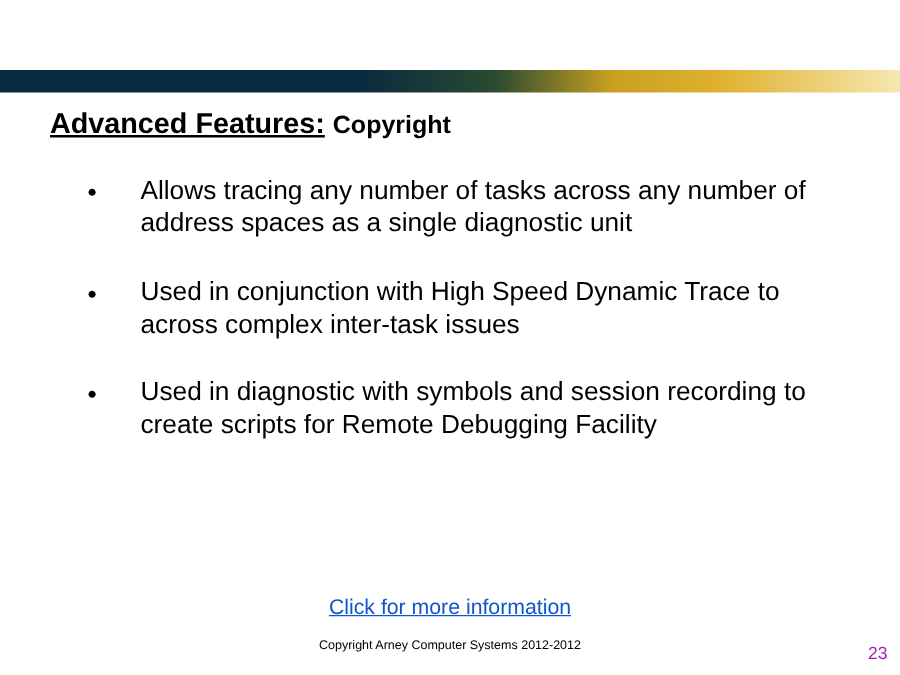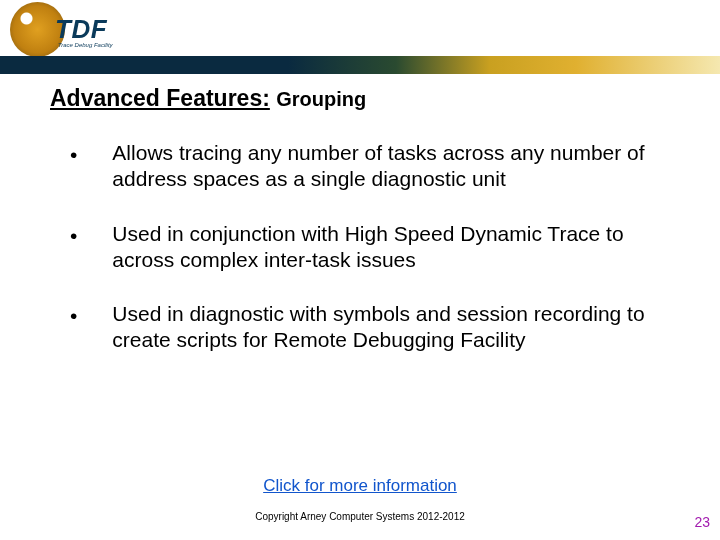--- a/index.html
+++ b/index.html
@@ -66,21 +66,21 @@
         #f5e8b0 100%);
     }
     .title {
       position: absolute;
       left: 40px;
       top: 85px;
       font-size: 23px;
       font-weight: bold;
       color: #000;
     }
-    .title-main { text-decoration: underline; margin-left: 10px; }
+    .title-main { text-decoration: underline; }
     .title-sub  { font-size: 20px; font-weight: bold; }
     .content {
       position: absolute;
       left: 70px;
       top: 140px;
       width: 590px;
     }
     .bullet {
       display: flex;
       align-items: flex-start;
@@ -124,32 +124,27 @@
       right: 10px;
       bottom: 10px;
       font-size: 14px;
       color: #a21caf;
     }
   </style>
 </head>
 <body>
 
 <div class="header">
-  <div class="logo-wrap">
-    <div class="logo-eagle"></div>
-    <div class="logo-text">TDF</div>
-    <div class="logo-sub">Trace Debug Facility</div>
-  </div>
   <div class="band"></div>
 </div>
 
 <div class="title">
   <span class="title-main">Advanced Features:</span>
   <span> </span>
-  <span class="title-sub">Grouping</span>
+  <span class="title-sub">Copyright</span>
 </div>
 
 <div class="content">
   <div class="bullet">
     <span class="dot">•</span>
     <span class="txt">Allows tracing any number of tasks across any number of address spaces as a single diagnostic unit</span>
   </div>
   <div class="bullet">
     <span class="dot">•</span>
     <span class="txt">Used in conjunction with High Speed Dynamic Trace to across complex inter-task issues</span>

